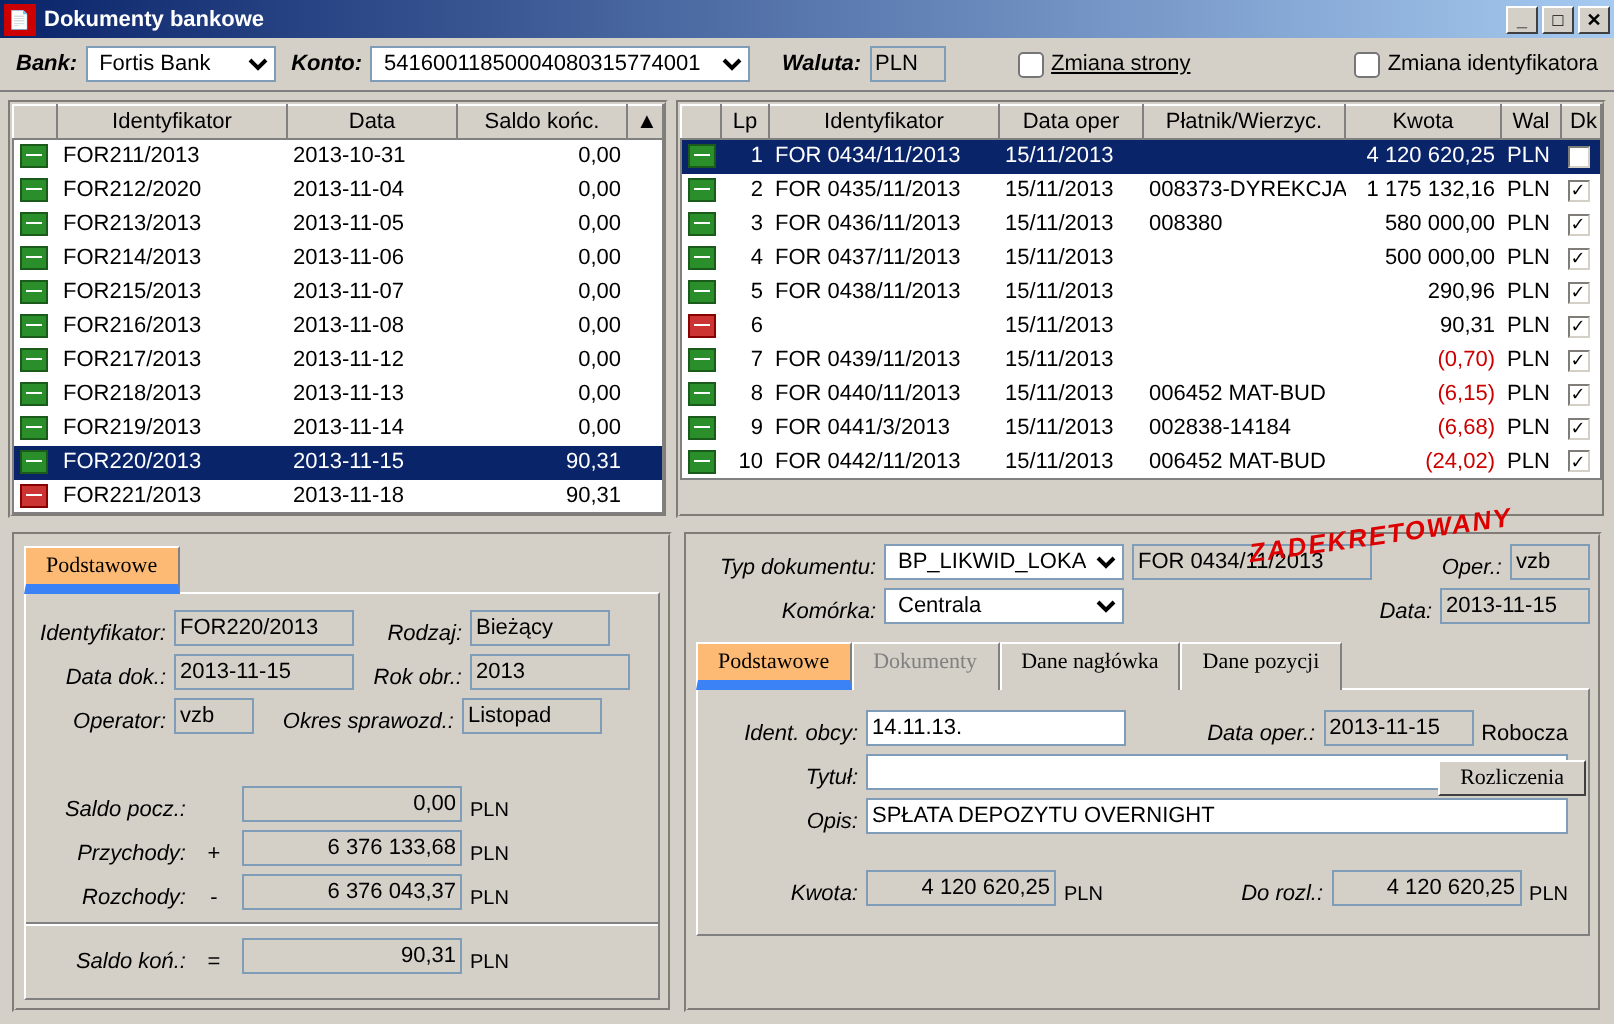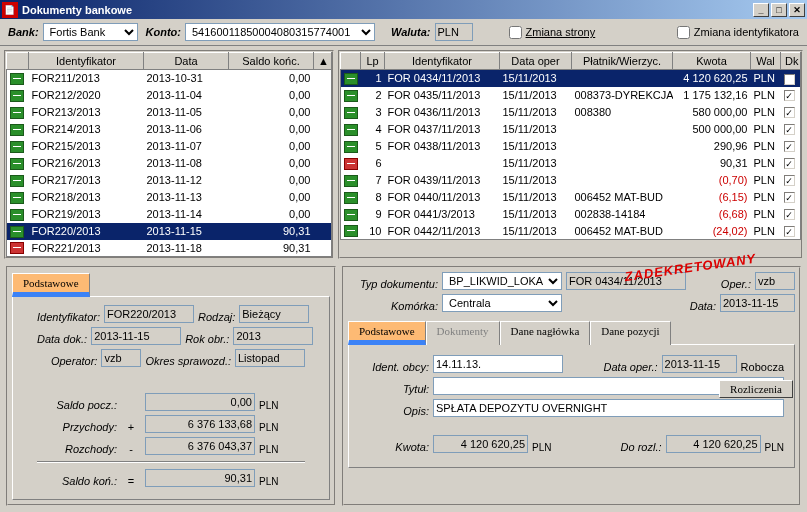--- a/index.html
+++ b/index.html
@@ -477,21 +477,21 @@
     </table>
   </div>
 </div>
 
 <div class="detail-area">
 
   <div class="detail-left panel sunken">
     <div class="tabbtns">
       <span class="tabbtn active">Podstawowe</span>
     </div>
-    <div class="tabbody" style="border-top:1px solid #fff; padding:8px 24px;">
+    <div class="tabbody" style="border-top:1px solid #fff; padding:8px 0;">
       <div class="field-row">
         <label class="w70">Identyfikator:</label>
         <input type="text" style="width: 90px;" readonly="" value="FOR220/2013">
         <label class="w50">Rodzaj:</label>
         <input type="text" style="width: 70px;" readonly="" value="Bieżący">
       </div>
       <div class="field-row">
         <label class="w70">Data dok.:</label>
         <input type="text" style="width: 90px;" readonly="" value="2013-11-15">
         <label class="w50">Rok obr.:</label>

